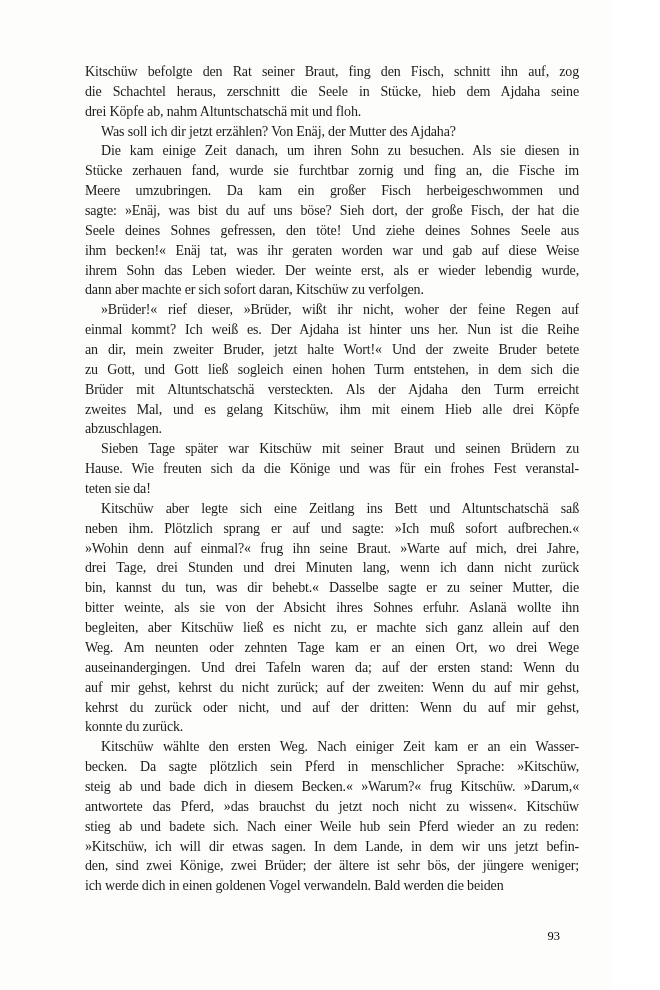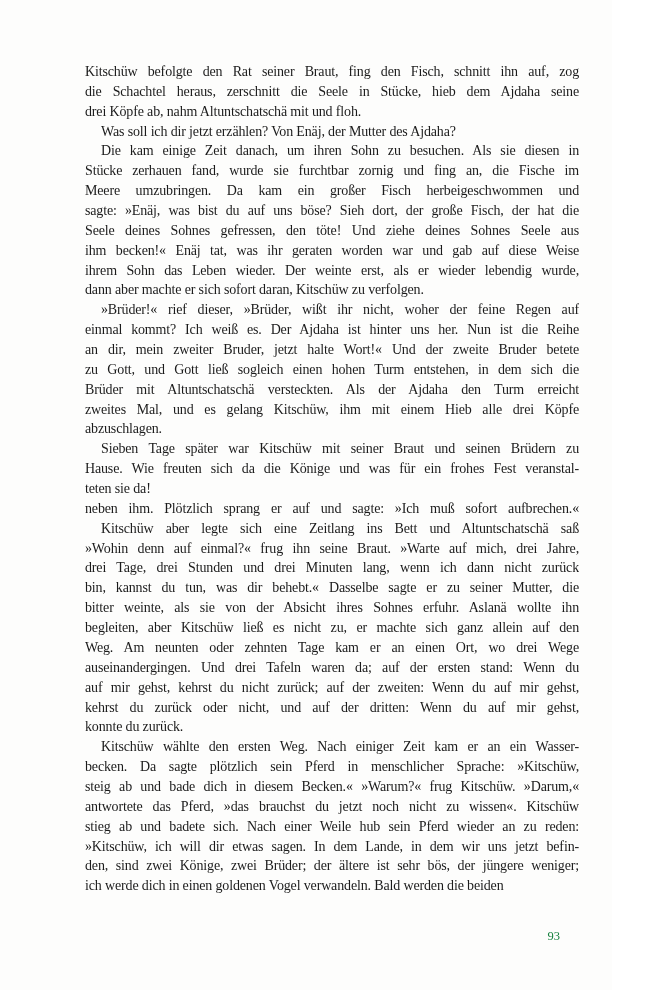--- a/index.html
+++ b/index.html
@@ -37,21 +37,21 @@
     text-align-last: left;
   }
   .line.indent {
     text-indent: 16px;
   }
   .page-number {
     position: absolute;
     top: 929px;
     right: 52px;
     font-size: 12.5px;
-    color: #15803d;
+    color: #000000;
   }
 </style>
 </head>
 <body>
 
 <div class="book-page">
   <div class="text-block">
       <div class="line">Kitschüw befolgte den Rat seiner Braut, fing den Fisch, schnitt ihn auf, zog</div>
       <div class="line">die Schachtel heraus, zerschnitt die Seele in Stücke, hieb dem Ajdaha seine</div>
       <div class="line last">drei Köpfe ab, nahm Altuntschatschä mit und floh.</div>
@@ -67,22 +67,22 @@
       <div class="line indent">»Brüder!« rief dieser, »Brüder, wißt ihr nicht, woher der feine Regen auf</div>
       <div class="line">einmal kommt? Ich weiß es. Der Ajdaha ist hinter uns her. Nun ist die Reihe</div>
       <div class="line">an dir, mein zweiter Bruder, jetzt halte Wort!« Und der zweite Bruder betete</div>
       <div class="line">zu Gott, und Gott ließ sogleich einen hohen Turm entstehen, in dem sich die</div>
       <div class="line">Brüder mit Altuntschatschä versteckten. Als der Ajdaha den Turm erreicht</div>
       <div class="line">zweites Mal, und es gelang Kitschüw, ihm mit einem Hieb alle drei Köpfe</div>
       <div class="line last">abzuschlagen.</div>
       <div class="line indent">Sieben Tage später war Kitschüw mit seiner Braut und seinen Brüdern zu</div>
       <div class="line">Hause. Wie freuten sich da die Könige und was für ein frohes Fest veranstal-</div>
       <div class="line last">teten sie da!</div>
+      <div class="line indent">Kitschüw aber legte sich eine Zeitlang ins Bett und Altuntschatschä saß</div>
       <div class="line">neben ihm. Plötzlich sprang er auf und sagte: »Ich muß sofort aufbrechen.«</div>
-      <div class="line indent">Kitschüw aber legte sich eine Zeitlang ins Bett und Altuntschatschä saß</div>
       <div class="line">»Wohin denn auf einmal?« frug ihn seine Braut. »Warte auf mich, drei Jahre,</div>
       <div class="line">drei Tage, drei Stunden und drei Minuten lang, wenn ich dann nicht zurück</div>
       <div class="line">bin, kannst du tun, was dir behebt.« Dasselbe sagte er zu seiner Mutter, die</div>
       <div class="line">bitter weinte, als sie von der Absicht ihres Sohnes erfuhr. Aslanä wollte ihn</div>
       <div class="line">begleiten, aber Kitschüw ließ es nicht zu, er machte sich ganz allein auf den</div>
       <div class="line">Weg. Am neunten oder zehnten Tage kam er an einen Ort, wo drei Wege</div>
       <div class="line">auseinandergingen. Und drei Tafeln waren da; auf der ersten stand: Wenn du</div>
       <div class="line">auf mir gehst, kehrst du nicht zurück; auf der zweiten: Wenn du auf mir gehst,</div>
       <div class="line">kehrst du zurück oder nicht, und auf der dritten: Wenn du auf mir gehst,</div>
       <div class="line last">konnte du zurück.</div>

